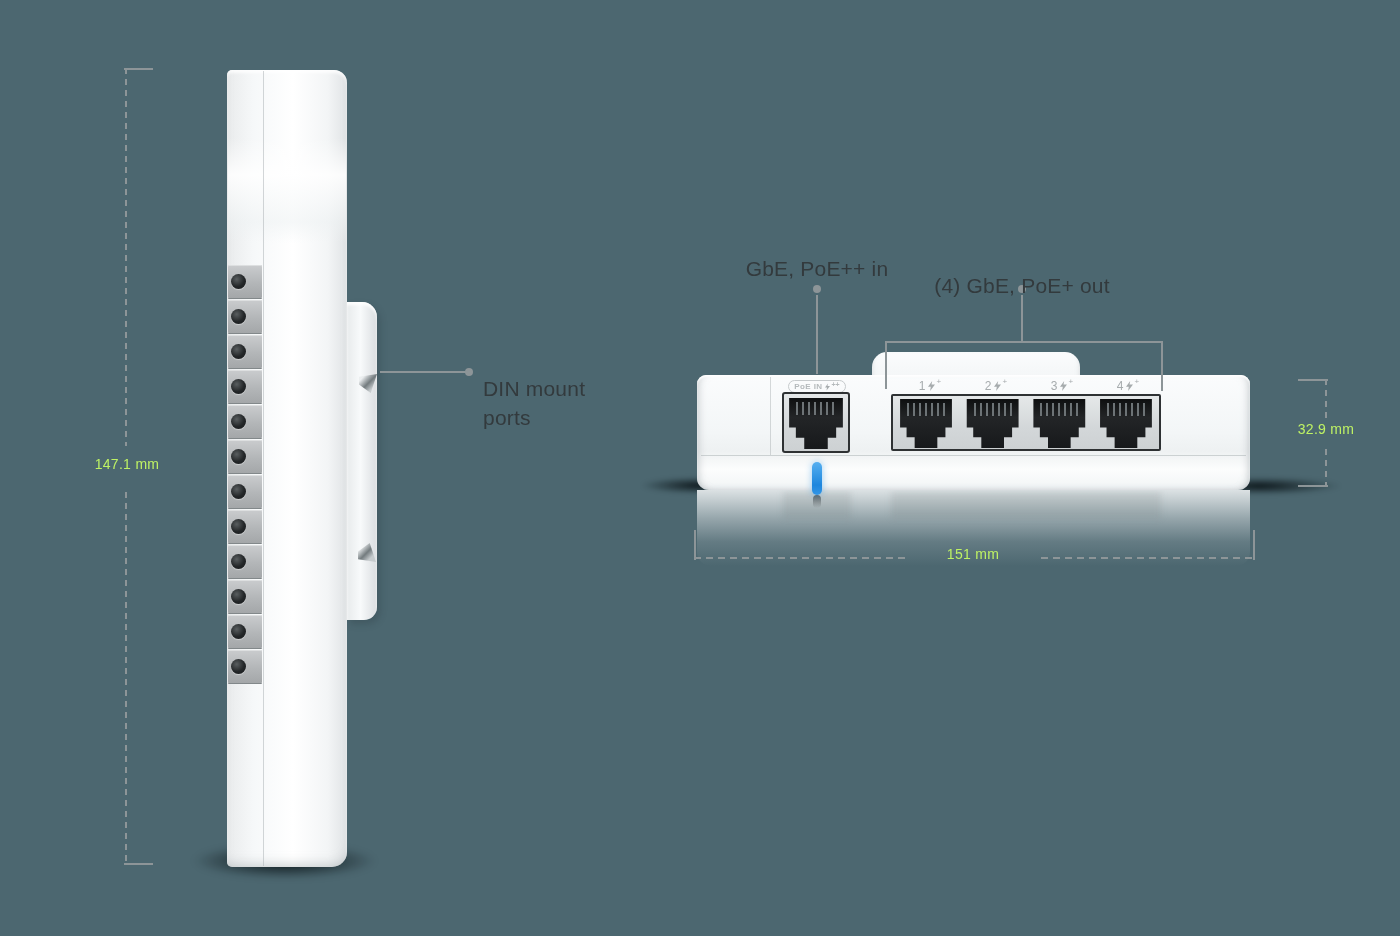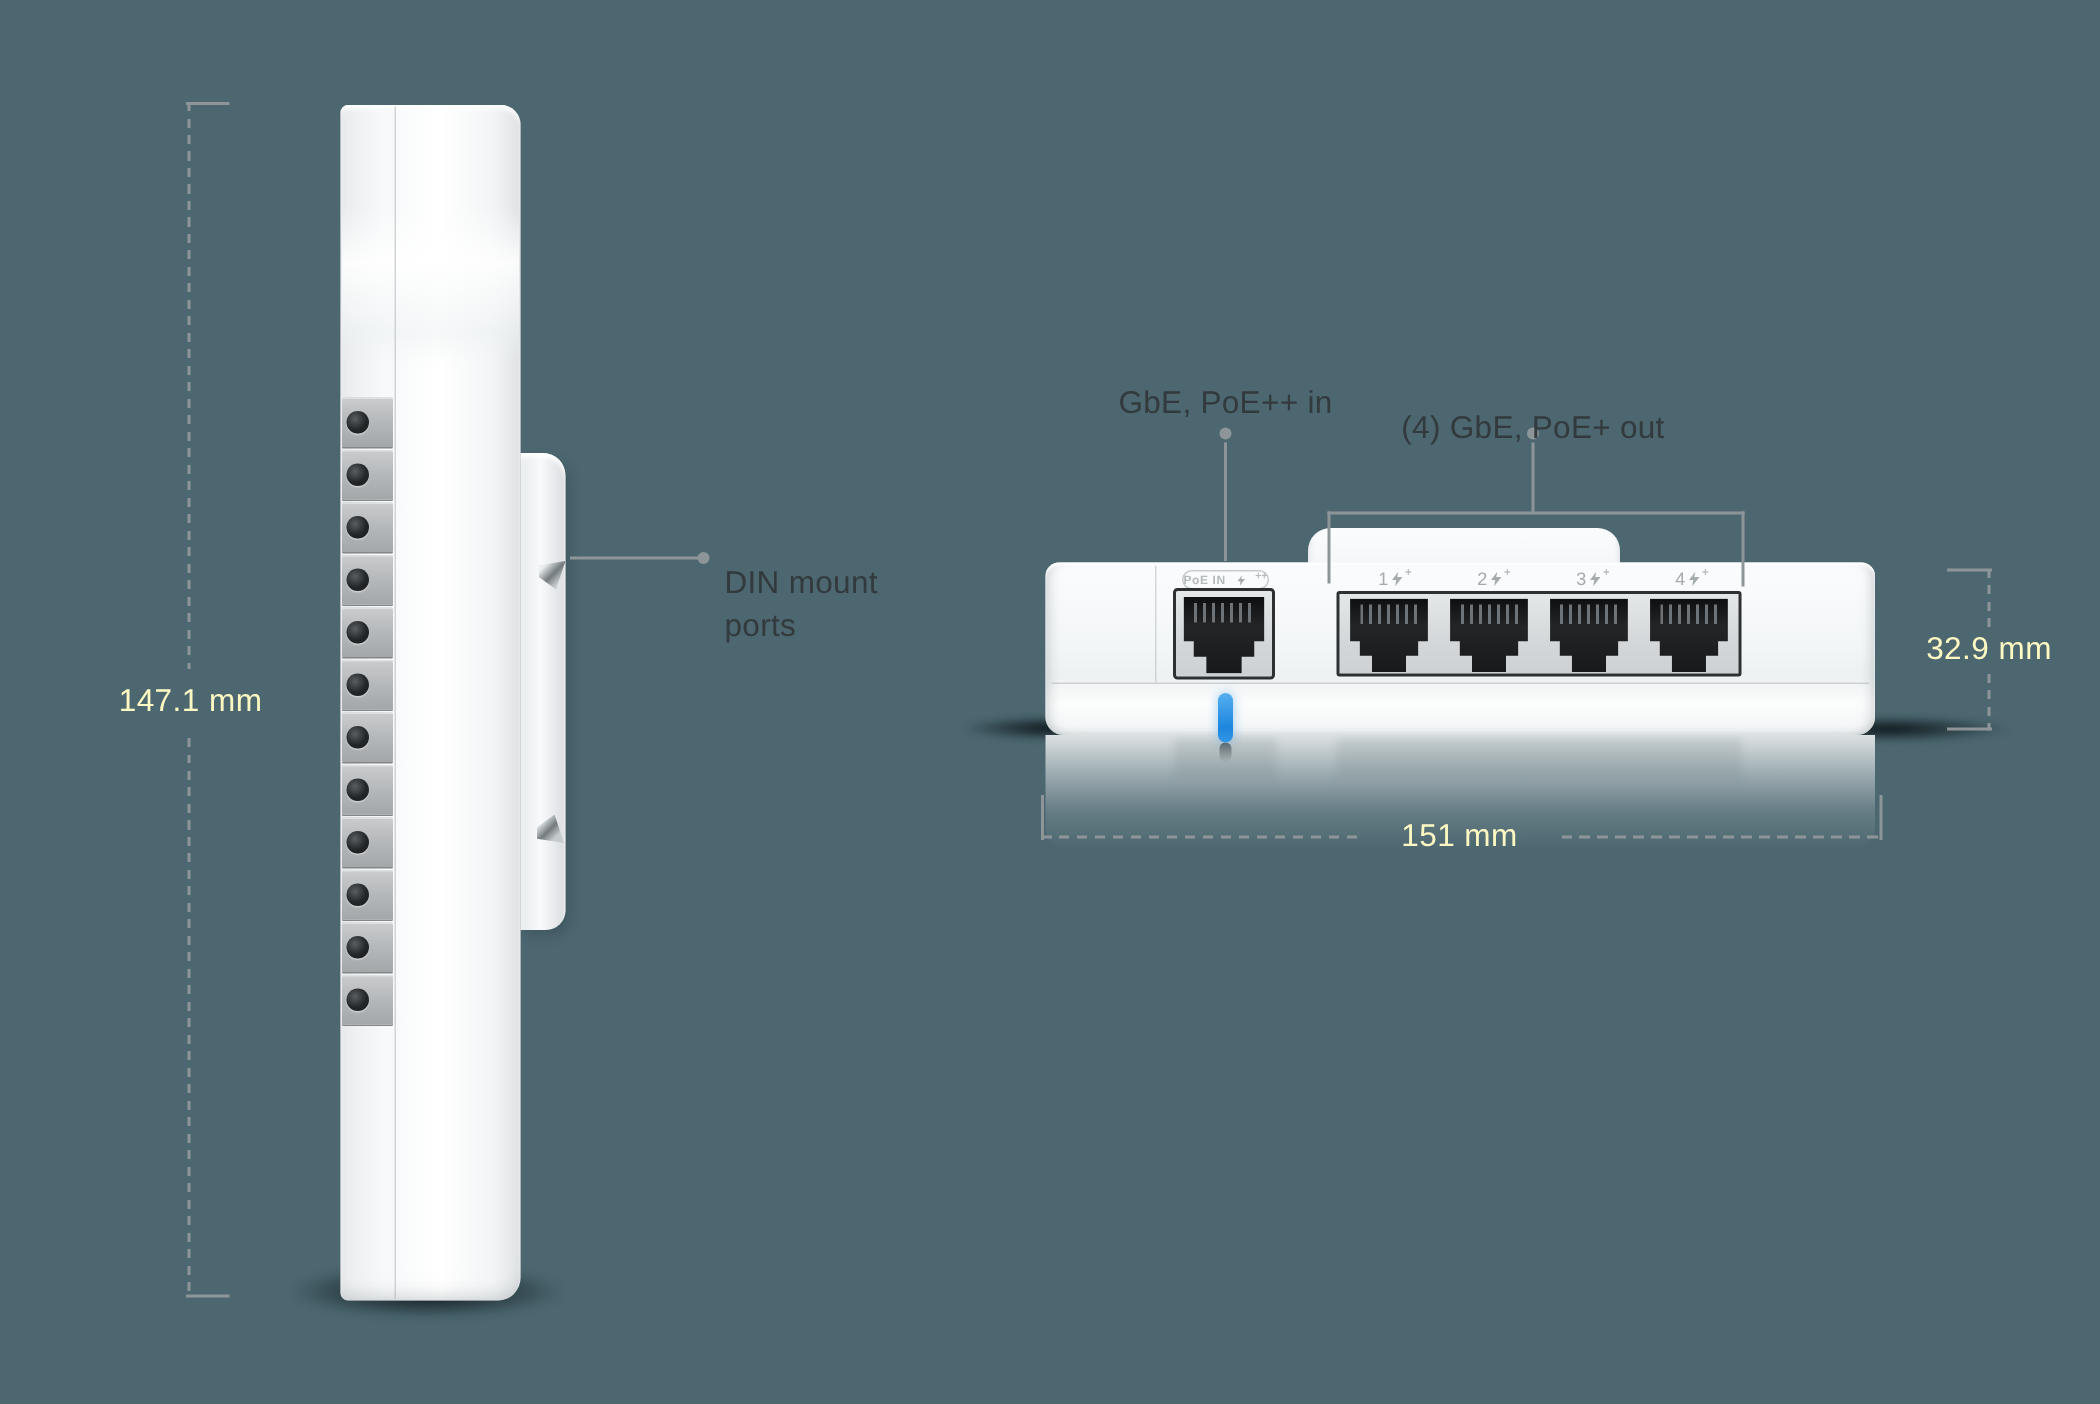--- a/index.html
+++ b/index.html
@@ -4,21 +4,21 @@
 <style>
   html,body{margin:0;padding:0;background:#4c6770;}
   #stage{
     position:relative;width:1400px;height:936px;overflow:hidden;
     background:#4c6770;
     font-family:"Liberation Sans", sans-serif;
   }
   .abs{position:absolute;}
   
   .dim-text{
-    color:#fef9c3;font-size:21px;letter-spacing:.3px;text-align:center;
+    color:#bef264;font-size:14px;letter-spacing:.3px;text-align:center;
     font-weight:400;
   }
   .tick-h{height:2px;background:#8d9598;}
   .tick-v{width:2px;background:#8d9598;}
   .dash-v{width:2px;background:repeating-linear-gradient(180deg,#8d9598 0 6px,transparent 6px 11px);}
   .dash-h{height:2px;background:repeating-linear-gradient(90deg,#8d9598 0 7px,transparent 7px 12px);}
   .callout-dot{width:8px;height:8px;border-radius:50%;background:#8d9598;}
   .callout-line-h{height:2px;background:#8d9598;}
   .callout-line-v{width:2px;background:#8d9598;}
   .callout-text{color:#333a3d;font-size:21px;line-height:29px;letter-spacing:.2px;text-align:center;margin-top:29px;}
@@ -99,21 +99,21 @@
     box-shadow:inset 0 2px 2px rgba(255,255,255,.95),
                inset 7px 0 9px -6px rgba(150,158,162,.55),
                inset -7px 0 9px -6px rgba(150,158,162,.55),
                inset 0 -4px 6px -3px rgba(170,178,182,.35);
   }
   #front-seam-h{left:701px;top:455px;width:545px;height:1px;background:rgba(166,173,176,.5);z-index:12;}
   #front-seam-v{left:770px;top:377px;width:1px;height:78px;background:rgba(166,173,176,.45);z-index:12;}
   #poe-pill{
     left:788px;top:380px;width:58px;height:13px;z-index:13;box-sizing:border-box;
     border:1px solid #c7cbcd;border-radius:7px;
-    display:flex;align-items:center;justify-content:space-between;gap:2px;
+    display:flex;align-items:center;justify-content:center;gap:2px;
     color:#b5babc;font-size:8px;letter-spacing:.4px;font-weight:700;
   }
   #poe-pill .sup{font-size:7px;position:relative;top:-2px;letter-spacing:0;}
   .recess{
     box-sizing:border-box;z-index:13;
     background:linear-gradient(180deg,#e5e8e9 0%,#d3d7d9 60%,#cdd1d3 100%);
     border:2px solid #2e3133;
   }
   #poe-recess{left:782px;top:392px;width:68px;height:61px;border-radius:3px;display:flex;align-items:flex-start;justify-content:center;padding-top:4px;}
   #ports-recess{left:891px;top:394px;width:270px;height:57px;border-radius:2px;display:flex;justify-content:space-between;padding:3px 6px;}

